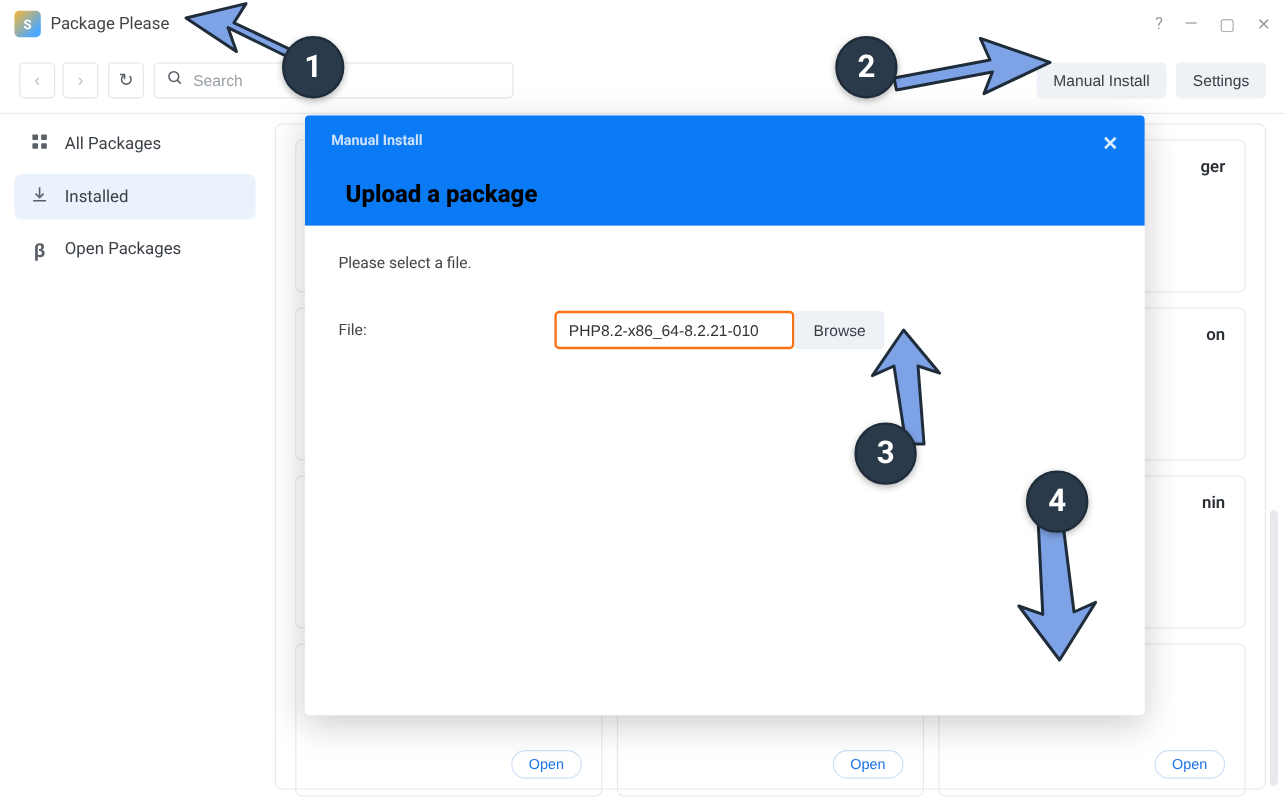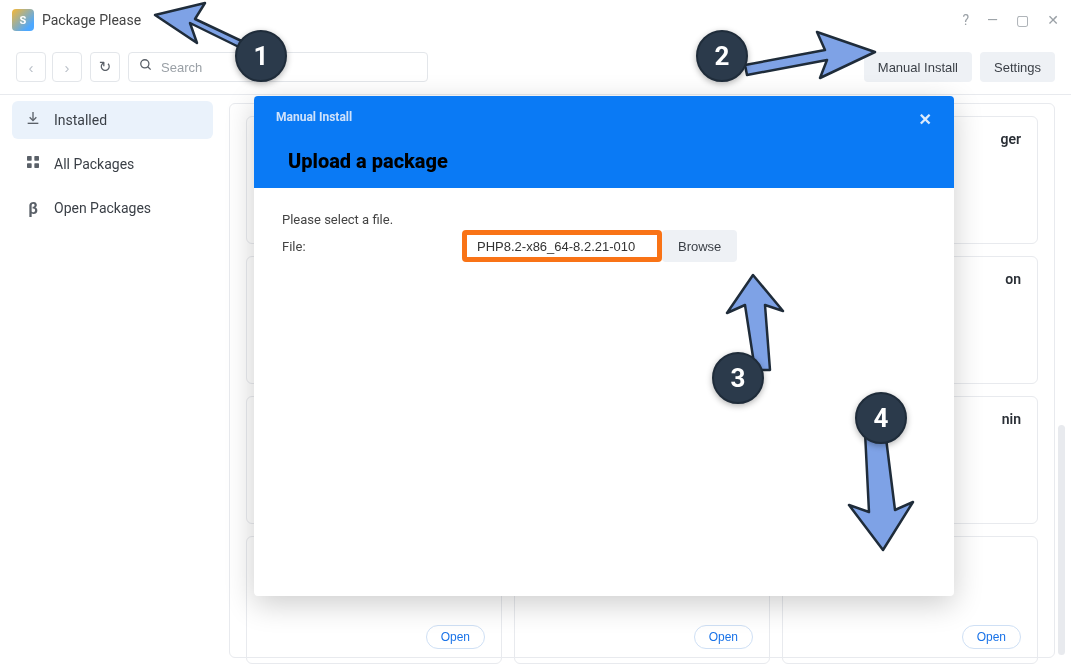--- a/index.html
+++ b/index.html
@@ -104,25 +104,25 @@
   }
   .modal .header .sub {
     font-size:12px; font-weight:700; color:#cfe2fb;
   }
   .modal .header .hrow { display:flex; justify-content:space-between; align-items:flex-start; }
   .modal .header .close { cursor:pointer; font-size:16px; font-weight:700; color:#dcebfc; }
   .modal .header h2 {
     font-size:20px; font-weight:800; color:#000000; margin-top:20px; margin-left:12px;
   }
   .modal .body { flex:1; padding:24px 28px; font-size:13px; color:#444; }
-  .modal .body .hint { margin-bottom:3px; }
+  .modal .body .hint { margin-bottom:32px; }
   .file-row { display:flex; align-items:center; }
   .file-row label { width: 180px; }
   .file-row input[type=text] {
-    width: 200px; height:32px; border:5px solid #f97316; border-radius:4px;
+    width: 200px; height:32px; border:2px solid #f97316; border-radius:4px;
     padding:0 10px; font-size:13px; color:#333; outline:none;
   }
   .file-row .browse {
     height:32px; padding:1px 16px; border:none; border-radius:4px;
     background:#eef1f5; color:#3a3f46; font-size:13px; cursor:pointer;
   }
   .modal .footer {
     height:64px; border-top:1px solid #eceff3;
     display:flex; align-items:center; justify-content:flex-end; padding:0 22px;
   }
@@ -180,41 +180,41 @@
     <input type="text" placeholder="Search" style="">
   </div>
   <div class="spacer"></div>
   <button class="btn">Manual Install</button>
   <button class="btn">Settings</button>
 </div>
 
 <div class="main">
 
   <aside class="sidebar">
-    <div class="item active">
-      <span class="ico">
-        <svg width="16" height="16" viewBox="0 0 24 24" fill="none" stroke="#5a6068" stroke-width="2">
-            <path d="M12 3v12"></path>
-            <path d="M7 11l5 5 5-5"></path>
-            <path d="M4 20h16"></path>
-          </svg>
-      </span>
-      <span>Installed</span>
-    </div>
     <div class="item">
       <span class="ico">
         <svg width="16" height="16" viewBox="0 0 24 24" fill="#5a6068">
             <rect x="3" y="3" width="7" height="7" rx="1"></rect>
             <rect x="14" y="3" width="7" height="7" rx="1"></rect>
             <rect x="3" y="14" width="7" height="7" rx="1"></rect>
             <rect x="14" y="14" width="7" height="7" rx="1"></rect>
           </svg>
       </span>
       <span>All Packages</span>
     </div>
+    <div class="item active">
+      <span class="ico">
+        <svg width="16" height="16" viewBox="0 0 24 24" fill="none" stroke="#5a6068" stroke-width="2">
+            <path d="M12 3v12"></path>
+            <path d="M7 11l5 5 5-5"></path>
+            <path d="M4 20h16"></path>
+          </svg>
+      </span>
+      <span>Installed</span>
+    </div>
     <div class="item">
       <span class="ico" style="font-weight:700;">β</span>
       <span>Open Packages</span>
     </div>
   </aside>
 
   <section class="content">
     <div class="content-inner">
       <div class="grid">
         <div class="card-stack">

